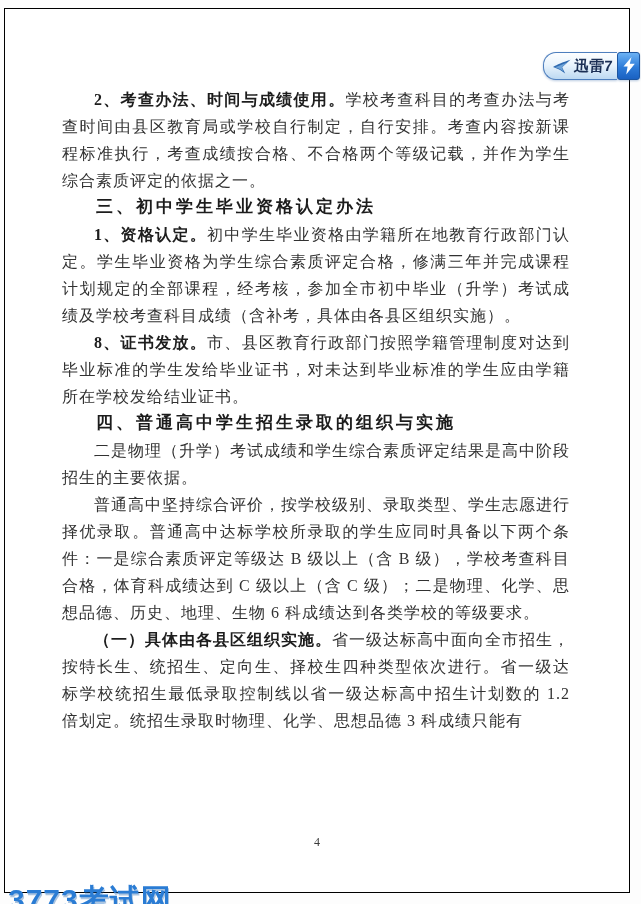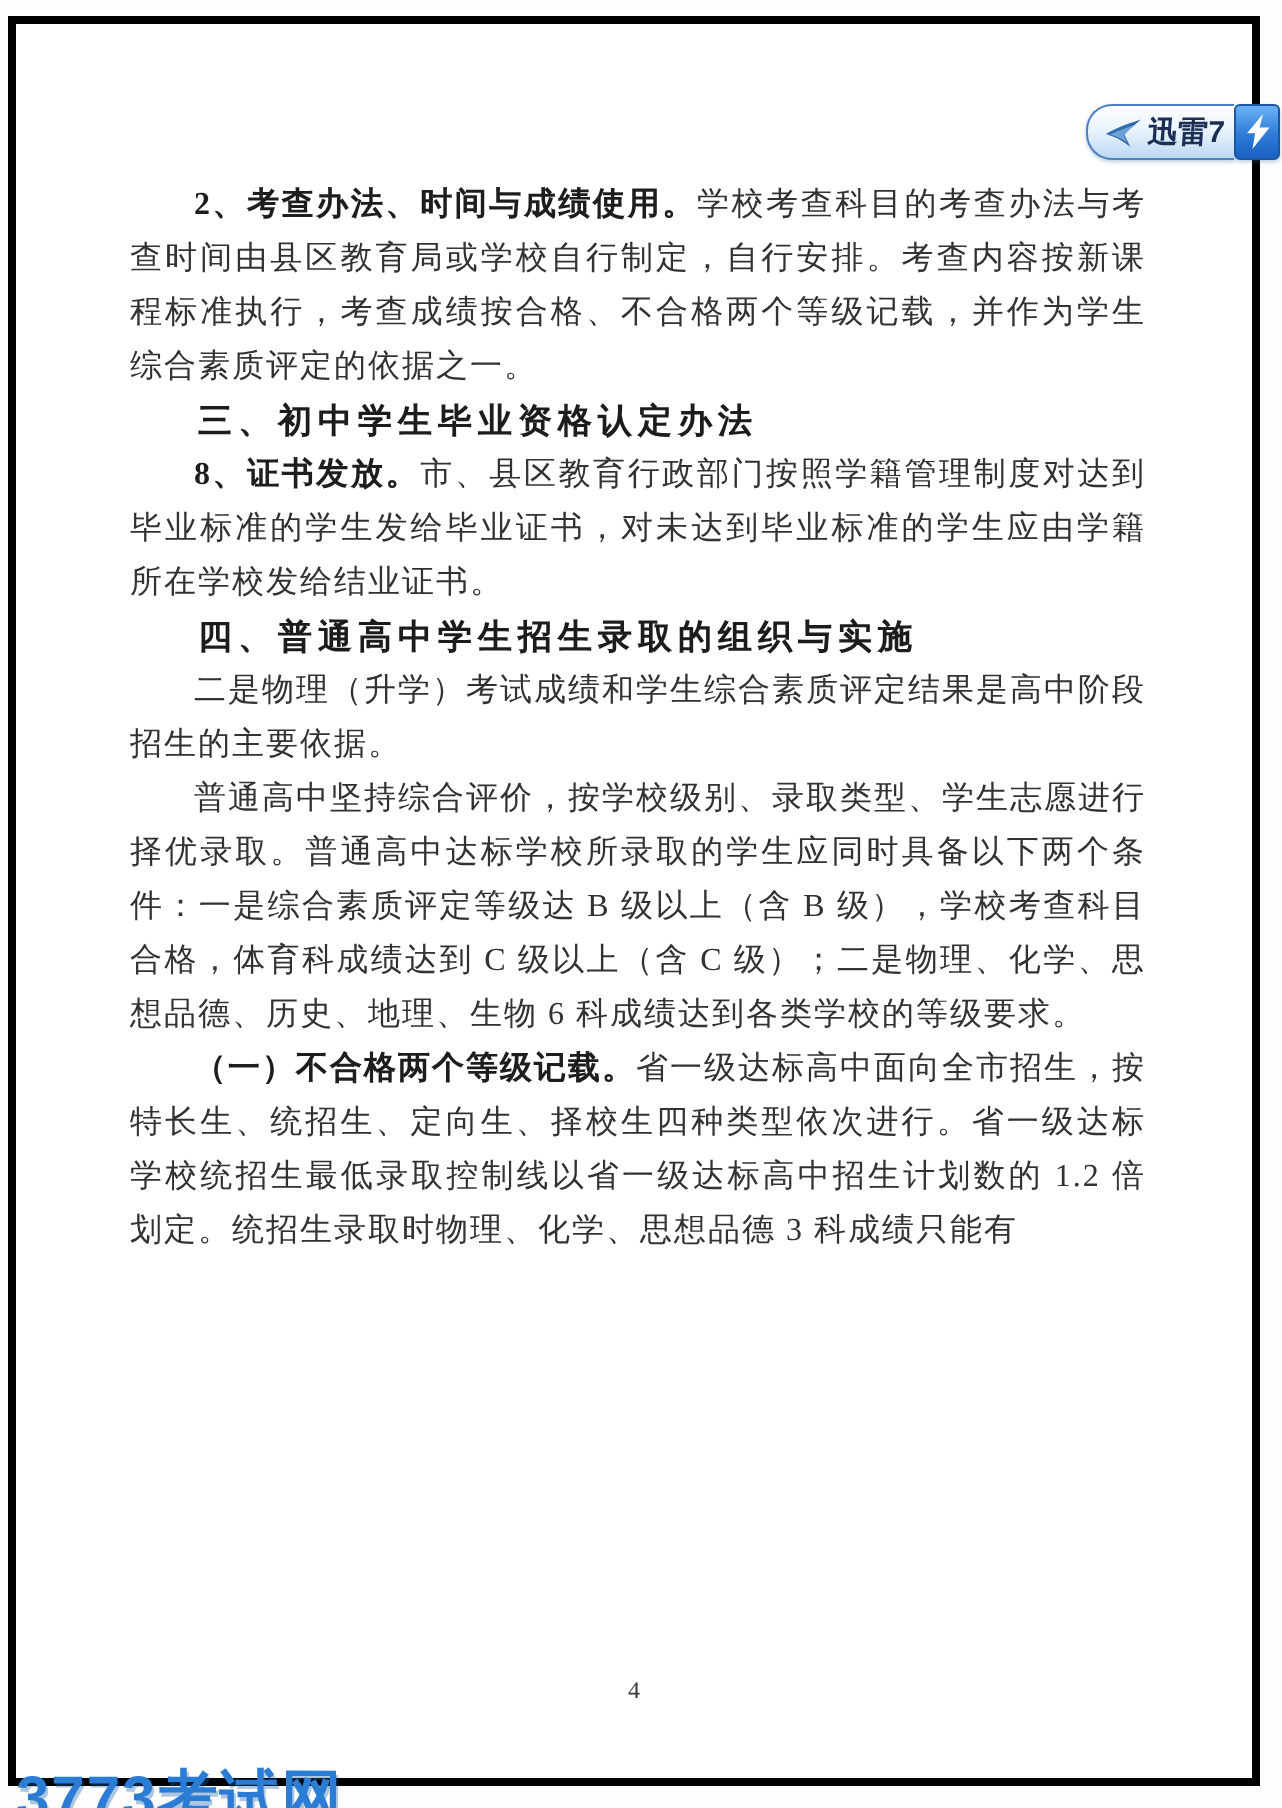--- a/index.html
+++ b/index.html
@@ -2,32 +2,32 @@
 <html><head>
 <meta charset="utf-8">
 <style>
   html,body{margin:0;padding:0;}
   body{
     width:641px;height:904px;position:relative;background:#fdfdfd;overflow:hidden;
     font-family:"Liberation Serif","DejaVu Serif",serif;
   }
   .page{
     position:absolute;left:4px;top:8px;width:626px;height:885px;
-    background:#ffffff;border:4px solid #000000;box-sizing:border-box;
+    background:#ffffff;border:1px solid #000000;box-sizing:border-box;
   }
   .doc-body{
     position:absolute;left:57px;top:77px;width:508px;
     font-size:16px;line-height:27px;color:#323232;
     text-align:justify;letter-spacing:1px;
   }
   p.para{margin:0;text-indent:2em;}
   p.para b{color:#1d1d1d;}
   p.heading{
     margin:0;text-indent:2em;
-    font-family:Liberation Serif, serif;
+    font-family:Liberation Mono, monospace;
     font-weight:bold;color:#1c1c1c;font-size:17px;letter-spacing:3px;line-height:27px;
   }
   .page-num{
     position:absolute;left:0;right:0;top:826px;text-align:center;
     font-size:12px;color:#3a3a3a;letter-spacing:0;
   }
   
   .xl-badge{
     position:absolute;left:543px;top:52px;height:28px;display:flex;align-items:stretch;
     cursor:pointer;filter:drop-shadow(0 1px 1px rgba(60,110,170,.35));
@@ -63,30 +63,31 @@
 </head>
 <body>
 
 <div class="page">
   <div class="doc-body" id="doc-body">
   <p class="para"><b>2、考查办法、时间与成绩使用。</b><span>学校考查科目的考查办法与考查时间由县区教育局或学校自行制定，自行安排。考查内容按新课程标准执行，考查成绩按合格、不合格两个等级记载，并作为学生综合素质评定的依据之一。</span></p>
 
 
   <p class="heading">三、初中学生毕业资格认定办法</p>
 
+  <p class="para"><b>1、资格认定。</b><span>初中学生毕业资格由学籍所在地教育行政部门认定。学生毕业资格为学生综合素质评定合格，修满三年并完成课程计划规定的全部课程，经考核，参加全市初中毕业（升学）考试成绩及学校考查科目成绩（含补考，具体由各县区组织实施）。</span></p>
 
   <p class="para"><b>8、证书发放。</b><span>市、县区教育行政部门按照学籍管理制度对达到毕业标准的学生发给毕业证书，对未达到毕业标准的学生应由学籍所在学校发给结业证书。</span></p>
 
   <p class="heading">四、普通高中学生招生录取的组织与实施</p>
 
   <p class="para"><b></b><span>二是物理（升学）考试成绩和学生综合素质评定结果是高中阶段招生的主要依据。</span></p>
 
   <p class="para"><b></b><span>普通高中坚持综合评价，按学校级别、录取类型、学生志愿进行择优录取。普通高中达标学校所录取的学生应同时具备以下两个条件：一是综合素质评定等级达 B 级以上（含 B 级），学校考查科目合格，体育科成绩达到 C 级以上（含 C 级）；二是物理、化学、思想品德、历史、地理、生物 6 科成绩达到各类学校的等级要求。</span></p>
 
-  <p class="para"><b>（一）不合格两个等级记载。</b><span>省一级达标高中面向全市招生，按特长生、统招生、定向生、择校生四种类型依次进行。省一级达标学校统招生最低录取控制线以省一级达标高中招生计划数的 1.2 倍划定。统招生录取时物理、化学、思想品德 3 科成绩只能有</span></p>
+  <p class="para"><b>（一）具体由各县区组织实施。</b><span>省一级达标高中面向全市招生，按特长生、统招生、定向生、择校生四种类型依次进行。省一级达标学校统招生最低录取控制线以省一级达标高中招生计划数的 1.2 倍划定。统招生录取时物理、化学、思想品德 3 科成绩只能有</span></p>
 </div>
   <div class="page-num">4</div>
 </div>
 
 <div class="xl-badge">
   <div class="xl-pill">
     <span style="display:flex;">
       <svg width="19" height="15" viewBox="0 0 19 15">
         <path d="M1 8 C5.5 5.5, 10 3.5, 18.5 0.8 C13.5 5.2, 12 6.3, 10.2 8.4 L13.2 14.5 C9.5 11.6, 7.2 10.4, 4.8 9.4 Z" fill="#2f6ab0"></path>
         <path d="M3 8.2 C7 6.6, 10.5 5.2, 15.5 3.4 C12.5 5.8, 11.2 6.9, 9.8 8.5 L11.4 12.2 C8.8 10.3, 6.6 9.3, 4.6 8.7 Z" fill="#6ea3d8"></path>

